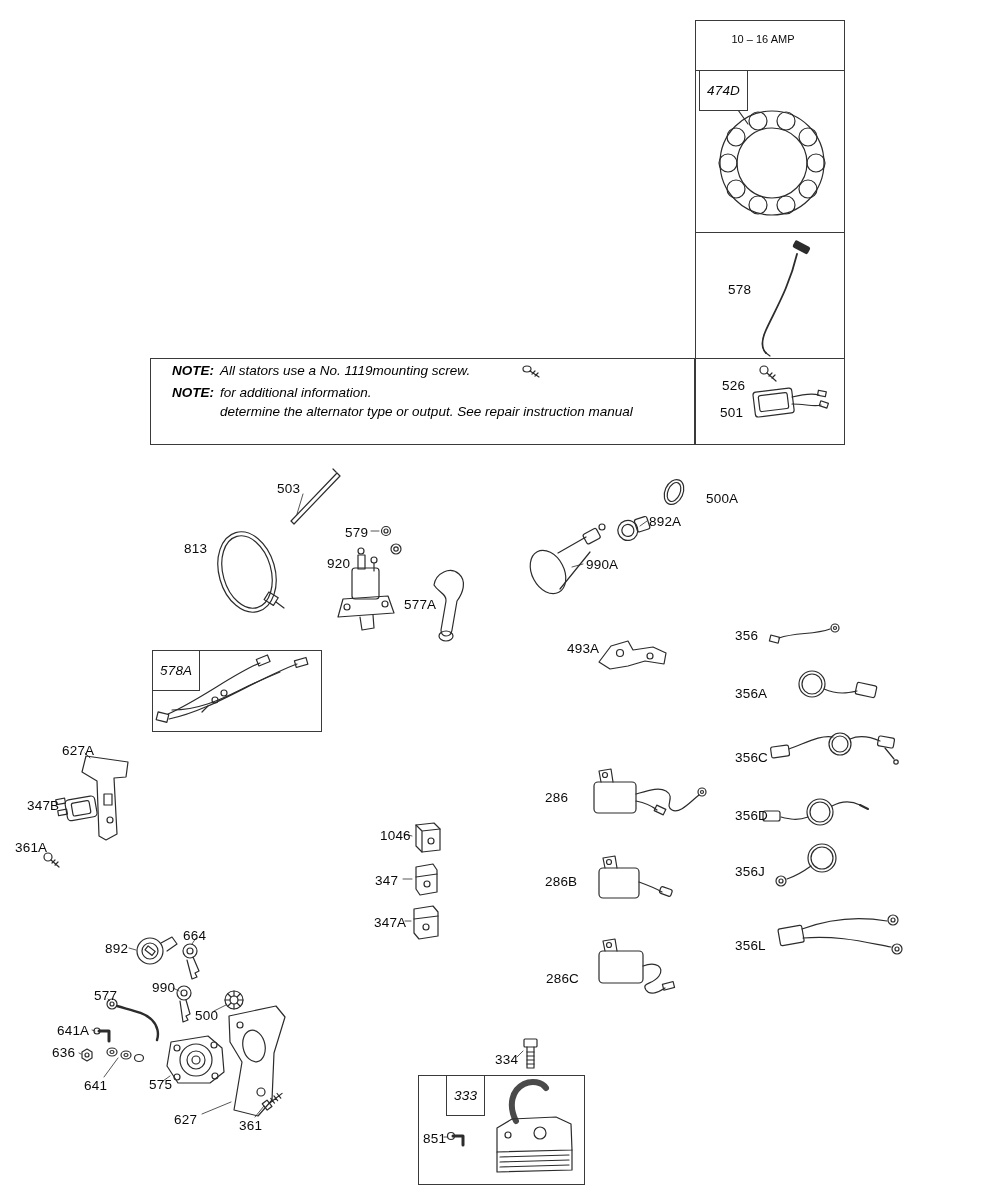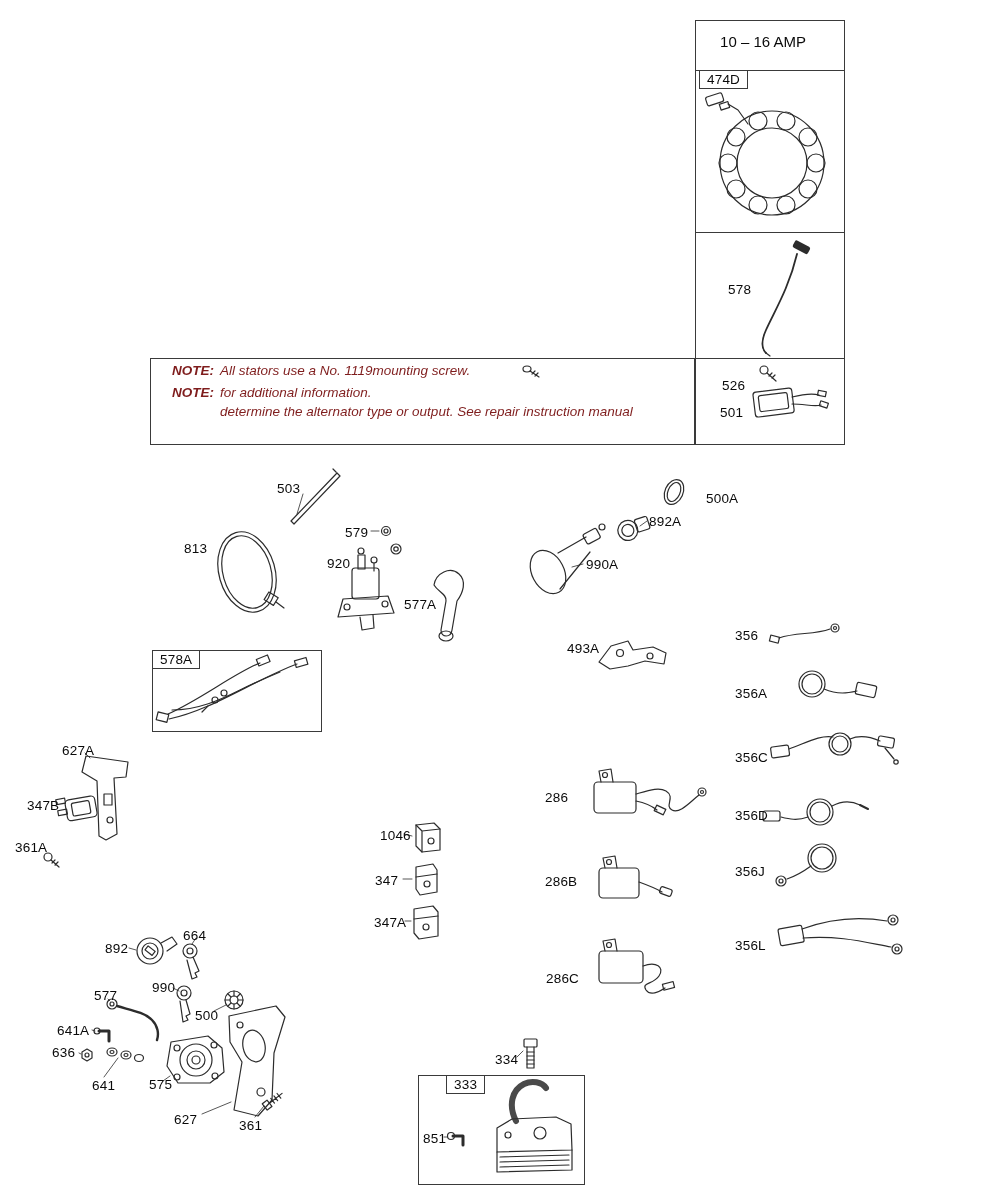--- a/index.html
+++ b/index.html
@@ -3,23 +3,23 @@
 <meta charset="utf-8">
 <style>
   * { margin:0; padding:0; box-sizing:border-box; }
   html,body { background:#ffffff; }
   body { font-family:"Liberation Sans", sans-serif; }
   .canvas { position:relative; width:1000px; height:1200px; background:#fff; overflow:hidden; }
   .art { position:absolute; left:0; top:0; }
   .frame { position:absolute; border:1.5px solid #3a3a3a; background:transparent; }
   .hline { position:absolute; border-top:1.5px solid #3a3a3a; height:0; }
   .plabel { position:absolute; font-size:13.5px; color:#0a0a0a; white-space:nowrap; letter-spacing:.2px; }
-  .boxed { border:1.5px solid #3a3a3a; background:#fff; padding:1px 7px; }
-  .amp-header { position:absolute; left:695px; top:33px; width:136px; text-align:center; font-size:15px; color:#0a0a0a; }
-  .note { position:absolute; display:flex; gap:6px; font-style:italic; font-size:13.5px; line-height:1.38; color:#7f1d1d; }
+  .boxed { border:1.5px solid #3a3a3a; background:#fff; padding:12px 7px;font-style:italic; }
+  .amp-header { position:absolute; left:695px; top:33px; width:136px; text-align:center; font-size:11px; color:#0a0a0a; }
+  .note { position:absolute; display:flex; gap:6px; font-style:italic; font-size:13.5px; line-height:1.38; color:#000000; }
   .note-label { font-weight:bold; white-space:nowrap; }
   .note-lines div { white-space:nowrap; }
 </style>
 </head>
 <body>
 
 <div class="canvas">
 
   <svg class="art" width="1000" height="1200" viewBox="0 0 1000 1200" xmlns="http://www.w3.org/2000/svg">
     <g stroke="#2c2c2c" fill="none" stroke-width="1.2" stroke-linecap="round" stroke-linejoin="round">
@@ -432,20 +432,20 @@
   <div class="plabel" style="left:374px; top:915px;">347A</div>
   <div class="plabel" style="left:545px; top:874px;">286B</div>
   <div class="plabel" style="left:546px; top:971px;">286C</div>
   <div class="plabel" style="left:105px; top:941px;">892</div>
   <div class="plabel" style="left:183px; top:928px;">664</div>
   <div class="plabel" style="left:152px; top:980px;">990</div>
   <div class="plabel" style="left:94px; top:988px;">577</div>
   <div class="plabel" style="left:195px; top:1008px;">500</div>
   <div class="plabel" style="left:57px; top:1023px;">641A</div>
   <div class="plabel" style="left:52px; top:1045px;">636</div>
-  <div class="plabel" style="left:92px; top:1078px;text-align:center;">641</div>
+  <div class="plabel" style="left:84px; top:1078px;text-align:center;">641</div>
   <div class="plabel" style="left:149px; top:1077px;">575</div>
   <div class="plabel" style="left:174px; top:1112px;">627</div>
   <div class="plabel" style="left:239px; top:1118px;">361</div>
   <div class="plabel" style="left:495px; top:1052px;">334</div>
   <div class="plabel" style="left:423px; top:1131px;">851</div>
 
 </div>
 
 </body></html>

